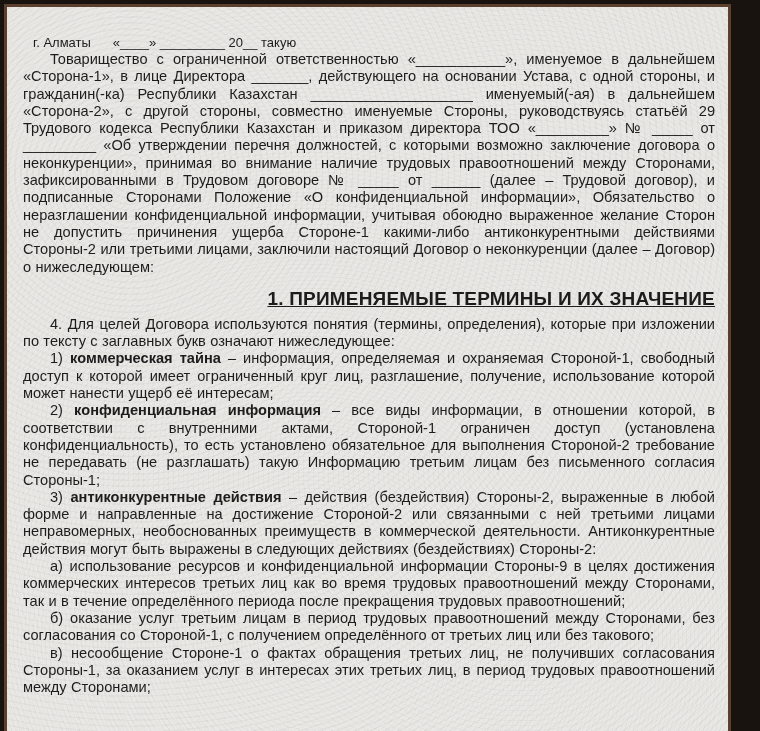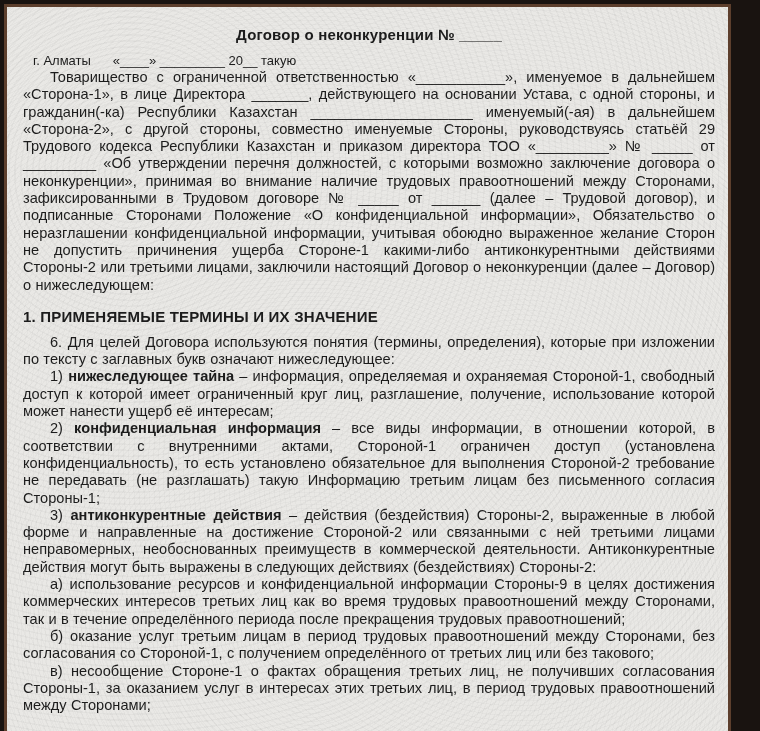--- a/index.html
+++ b/index.html
@@ -59,51 +59,51 @@
     text-align: justify;
   }
   .para {
     margin: 0;
     text-indent: 27px;
     word-spacing: 0.3px;
   }
   .preamble { }
   .section-heading {
     margin: 14px 0 9px 0;
-    font-size: 15px;
+    font-size: 19px;
     line-height: 17px;
     font-weight: bold;
-    text-align: left;
+    text-align: right;
     text-indent: 0;
     letter-spacing: 0.2px;
+    text-decoration: underline;
   }
   .term-name { font-weight: bold; }
 </style>
 </head>
 <body>
 
 <div class="stage">
   <div class="paper">
 
-    <h1 class="title">Договор о неконкуренции № _____</h1>
 
     <div class="city-date-row">
       <span>г. Алматы</span>
       <span>«____» _________ 20__ такую</span>
     </div>
 
     <div class="body-text">
 
       <p class="para preamble">Товарищество с ограниченной ответственностью «___________», именуемое в дальнейшем «Сторона-1», в лице Директора _______, действующего на основании Устава, с одной стороны, и гражданин(-ка) Республики Казахстан ____________________ именуемый(-ая) в дальнейшем «Сторона-2», с другой стороны, совместно именуемые Стороны, руководствуясь статьёй 29 Трудового кодекса Республики Казахстан и приказом директора ТОО «_________» № _____ от _________ «Об утверждении перечня должностей, с которыми возможно заключение договора о неконкуренции», принимая во внимание наличие трудовых правоотношений между Сторонами, зафиксированными в Трудовом договоре № _____ от ______ (далее – Трудовой договор), и подписанные Сторонами Положение «О конфиденциальной информации», Обязательство о неразглашении конфиденциальной информации, учитывая обоюдно выраженное желание Сторон не допустить причинения ущерба Стороне-1 какими-либо антиконкурентными действиями Стороны-2 или третьими лицами,  заключили настоящий Договор о неконкуренции (далее – Договор) о нижеследующем:</p>
 
       <h2 class="section-heading">1. ПРИМЕНЯЕМЫЕ ТЕРМИНЫ И ИХ ЗНАЧЕНИЕ</h2>
 
-      <p class="para">6. Для целей Договора используются понятия (термины, определения), которые при изложении по тексту с заглавных букв означают нижеследующее:</p>
+      <p class="para">4. Для целей Договора используются понятия (термины, определения), которые при изложении по тексту с заглавных букв означают нижеследующее:</p>
 
-      <p class="para"><span>1)</span> <span class="term-name">нижеследующее тайна</span> <span>– информация, определяемая и охраняемая Стороной-1, свободный доступ к которой имеет ограниченный круг лиц, разглашение, получение, использование которой может нанести ущерб её интересам;</span></p>
+      <p class="para"><span>1)</span> <span class="term-name">коммерческая тайна</span> <span>– информация, определяемая и охраняемая Стороной-1, свободный доступ к которой имеет ограниченный круг лиц, разглашение, получение, использование которой может нанести ущерб её интересам;</span></p>
 
       <p class="para"><span>2)</span> <span class="term-name">конфиденциальная информация</span> <span>– все виды информации, в отношении которой, в соответствии с внутренними актами, Стороной-1 ограничен доступ (установлена конфиденциальность), то есть установлено обязательное для выполнения Стороной-2 требование не передавать (не разглашать) такую Информацию третьим лицам без письменного согласия Стороны-1;</span></p>
 
       <p class="para"><span>3)</span> <span class="term-name">антиконкурентные действия</span> <span>– действия (бездействия) Стороны-2, выраженные в любой форме и направленные на достижение Стороной-2 или связанными с ней третьими лицами неправомерных, необоснованных преимуществ в коммерческой деятельности. Антиконкурентные действия могут быть выражены в следующих действиях (бездействиях) Стороны-2:</span></p>
 
       <p class="para">а) использование ресурсов и конфиденциальной информации Стороны-9 в целях достижения коммерческих интересов третьих лиц как во время трудовых правоотношений между Сторонами, так и в течение определённого периода после прекращения трудовых правоотношений;</p>
       <p class="para">б) оказание услуг третьим лицам в период трудовых правоотношений между Сторонами, без согласования со Стороной-1, с получением определённого от третьих лиц или без такового;</p>
       <p class="para">в) несообщение Стороне-1 о фактах обращения третьих лиц, не получивших согласования Стороны-1, за оказанием услуг в интересах этих третьих лиц, в период трудовых правоотношений между Сторонами;</p>
 
     </div>

